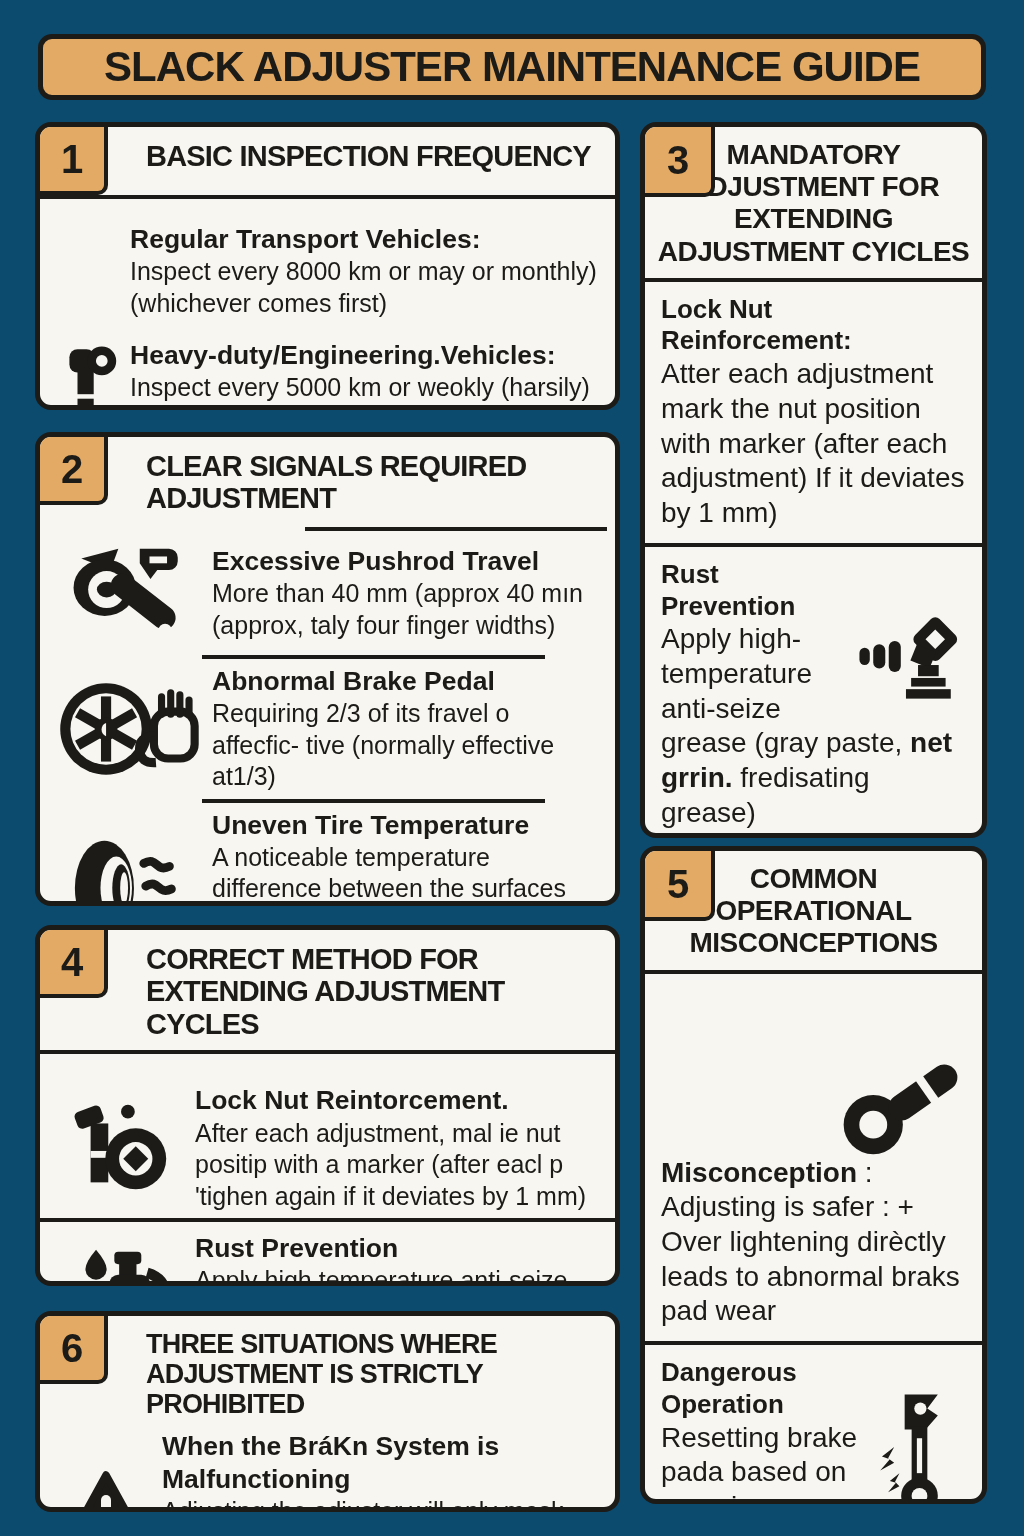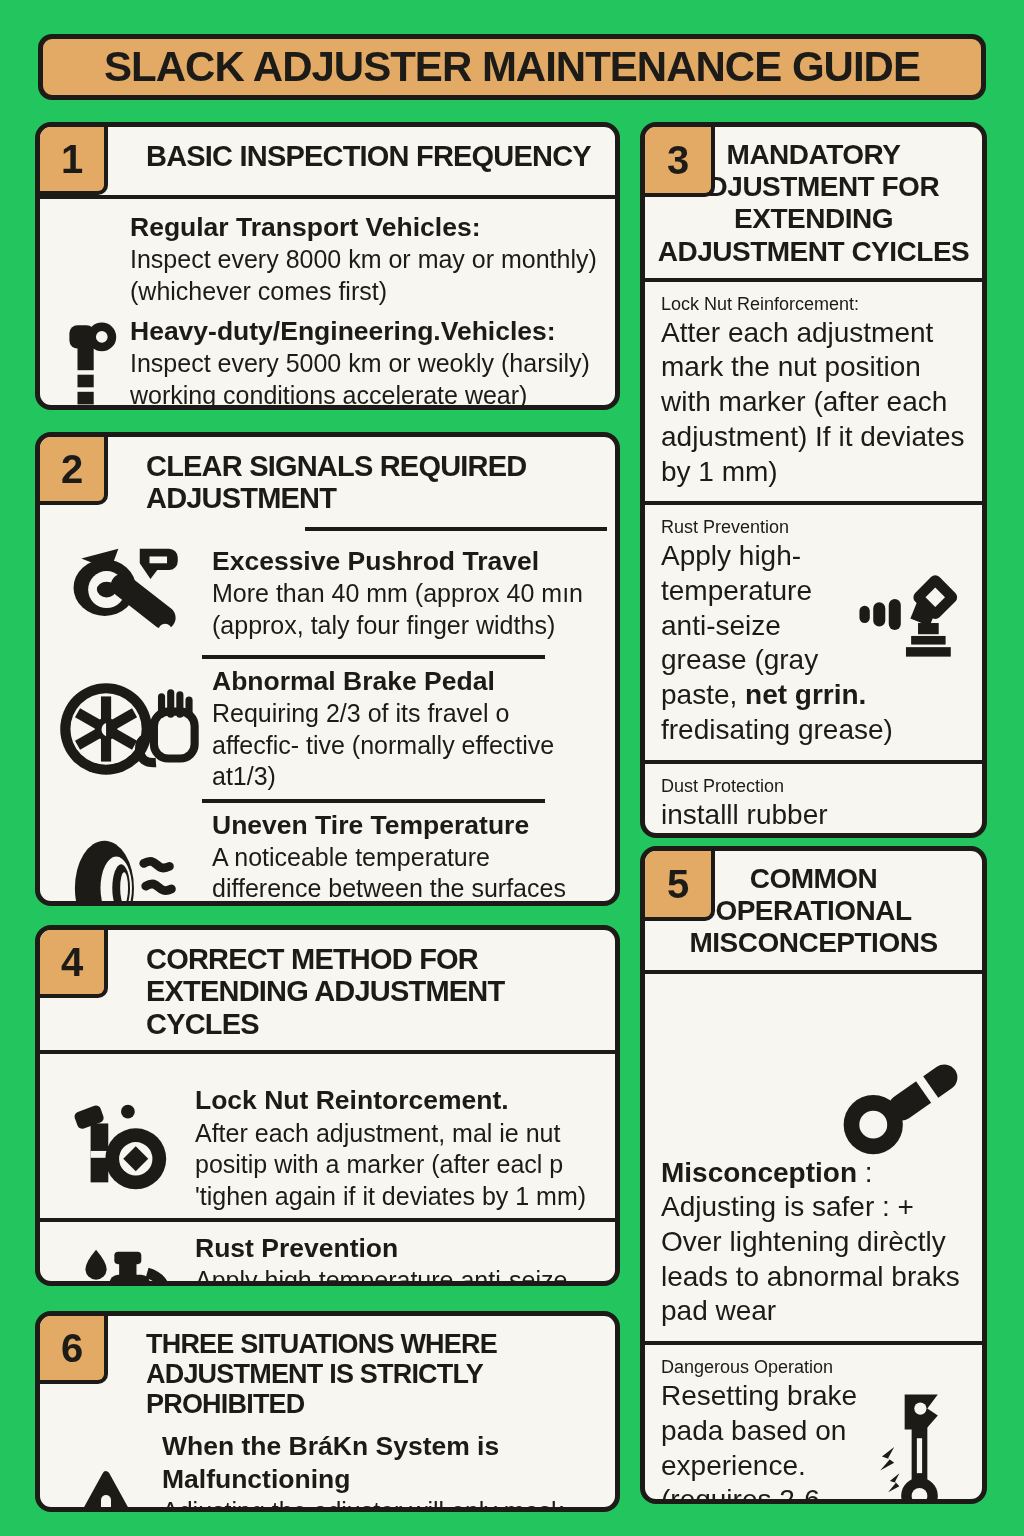--- a/index.html
+++ b/index.html
@@ -1,19 +1,19 @@
 <!DOCTYPE html>
 <html><head>
 <meta charset="utf-8">
 <style>
   html,body{margin:0;padding:0;}
   .page{
     position:relative;
     width:1024px;height:1536px;
-    background:#22c55e;
+    background:#0c4a6e;
     overflow:hidden;
     font-family:"Liberation Sans","DejaVu Sans",sans-serif;
     color:#1c1b18;
   }
   
   .banner{
     margin:34px 38px 0 38px;
     height:66px;
     background:#e2aa64;
     border:5px solid #1c1b18;
@@ -71,33 +71,33 @@
   .icon-box{flex:none;display:flex;align-items:center;justify-content:center;}
   .itext{flex:1;padding-right:4px;}
   .ih{font-size:26.5px;font-weight:bold;line-height:1.25;}
   .ib{font-size:25px;line-height:1.26;}
   .sep-full{height:4px;background:#1c1b18;}
   .sep-part{height:4px;background:#1c1b18;margin:0 70px 0 162px;}
   .sep-top1{height:4px;background:#1c1b18;margin:2px 8px 0 265px;}
   
   .rblock{padding:12px 14px 12px 16px;overflow:hidden;}
   .rblock + .rblock{border-top:4px solid #1c1b18;}
-  .rh{font-size:18px;font-weight:normal;line-height:1.22;}
+  .rh{font-size:26px;font-weight:bold;line-height:1.22;}
   .rb{font-size:28px;line-height:1.24;}
   .rb .bold{font-weight:bold;}
   .ricon{float:right;}
   
   .s1{height:288px;margin-bottom:22px;}
   .s2{height:474px;margin-bottom:19px;}
   .s4{height:361px;margin-bottom:25px;}
   .s6{height:201px;}
   .s6 .card-title{font-size:27px;}
   .s3{height:716px;margin-bottom:8px;}
   .s5{height:658px;}
-  .s1 .item{padding:4px 14px 4px 12px;}
+  .s1 .item{padding:4px 14px 4px 12px;margin-top:12px;}
   svg{display:block;}
 </style>
 </head>
 <body>
 
 <div class="page">
 
   <div class="banner">
     <div class="banner-text">SLACK ADJUSTER MAINTENANCE GUIDE</div>
   </div>

